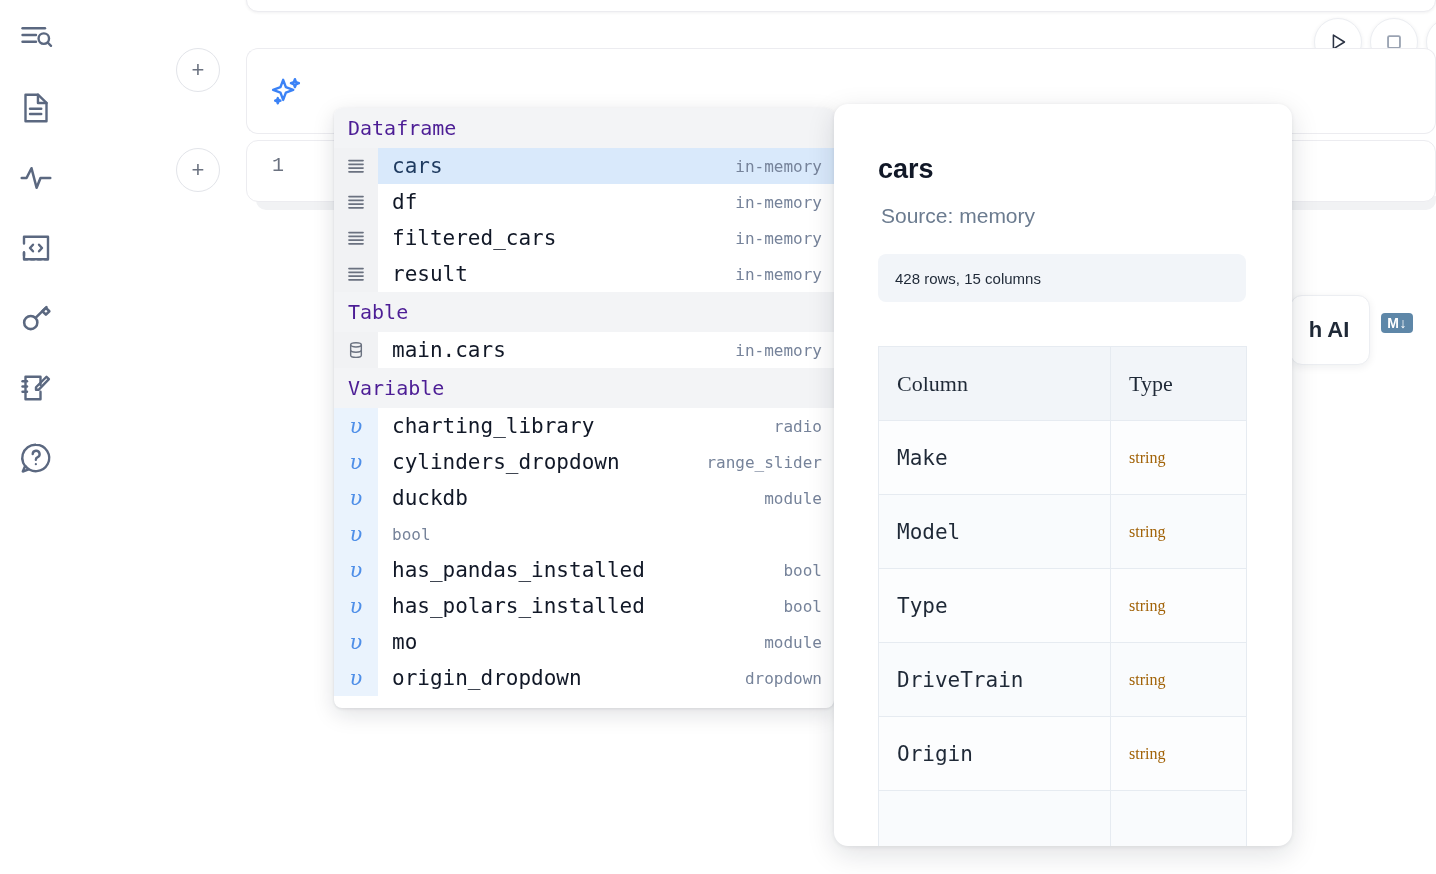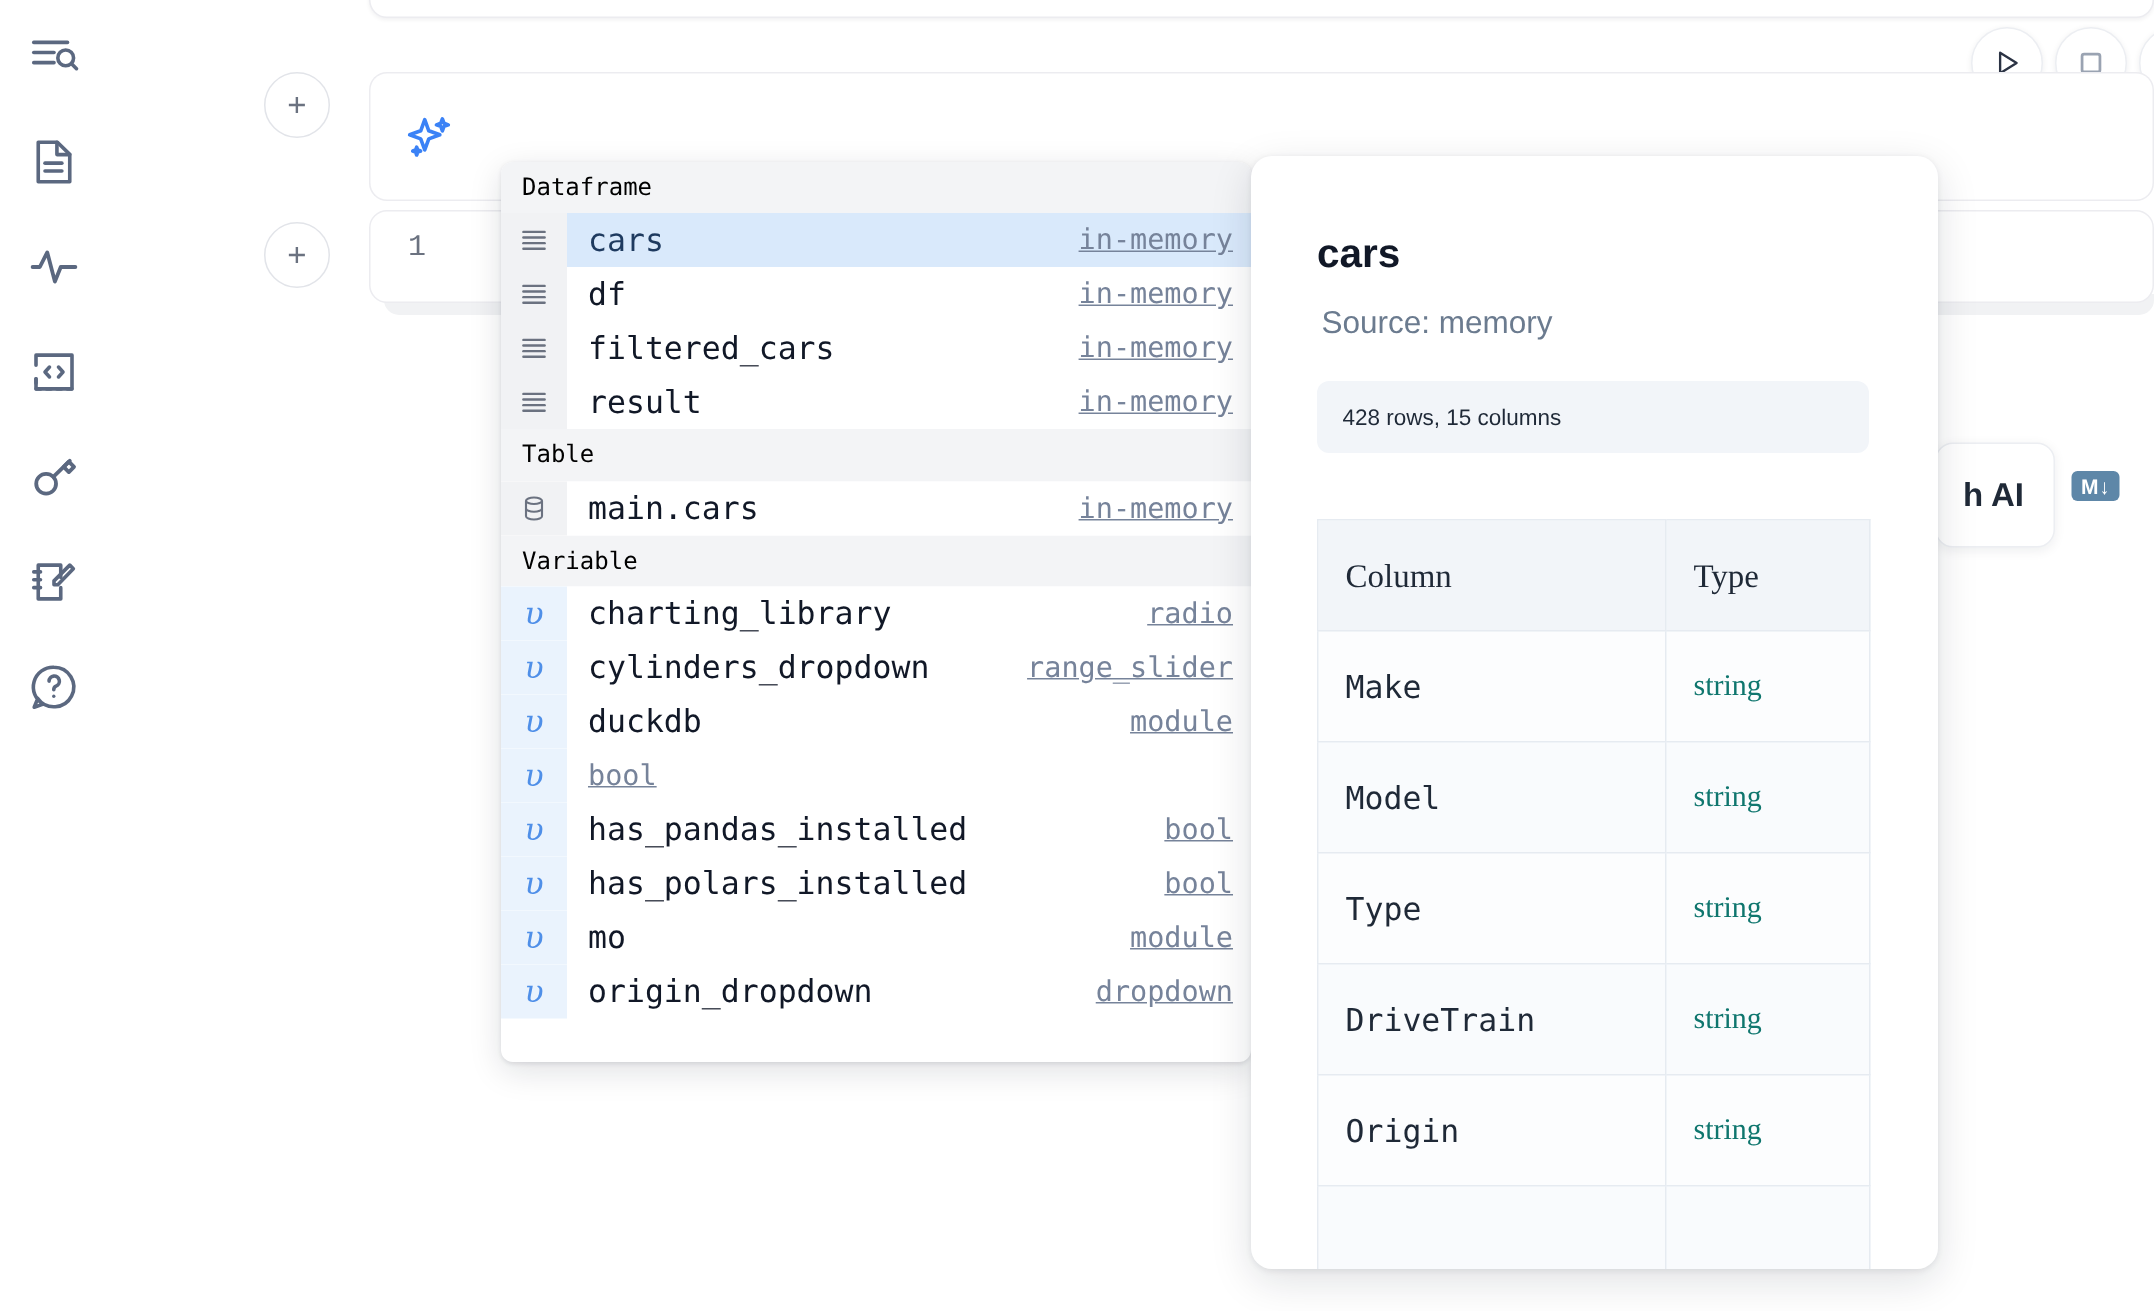--- a/index.html
+++ b/index.html
@@ -126,41 +126,41 @@
   
   .dropdown {
     position: absolute; left: 334px; top: 108px; width: 500px; height: 600px;
     background: #ffffff;
     border-radius: 8px;
     box-shadow: 0 6px 22px rgba(16,24,40,.13), 0 1px 3px rgba(16,24,40,.10);
     overflow: hidden;
     font-family: "DejaVu Sans Mono", "Liberation Mono", monospace;
   }
   .dd-group {
-    background: #f3f4f6; color: #000000;
-    font-size: 16px; padding: 6px 0 6px 14px; line-height: 1.4;
+    background: #f3f4f6; color: #4c1d95;
+    font-size: 20px; padding: 6px 0 6px 14px; line-height: 1.4;
   }
   .dd-row {
     position: relative; display: flex; align-items: center;
     height: 36px; background: #ffffff; cursor: pointer;
   }
   .dd-row.sel .dd-name-wrap { background: #d9e9fb; }
   .dd-gutter {
     width: 44px; height: 36px; background: #f1f2f4;
     display: flex; align-items: center; justify-content: center;
     flex: 0 0 44px;
   }
   .dd-row.sel .dd-gutter { background: #f1f2f4; }
   .dd-name-wrap {
     flex: 1 1 auto; height: 36px; display: flex; align-items: center;
     justify-content: space-between; padding: 0 12px 0 14px;
   }
   .dd-name { font-size: 21px; color: #111827; white-space: nowrap; }
   .dd-row.sel .dd-name { color: #1e3a5f; }
-  .dd-type { font-size: 19px; color: #76839a; white-space: nowrap; text-decoration: underline; }
+  .dd-type { font-size: 16px; color: #76839a; white-space: nowrap; }
   .var-gutter { background: #eaf3fd !important; }
   .var-glyph { color: #4f8fe8; font-size: 21px; font-style: italic;
                font-family: "DejaVu Serif", serif; }
   .listicon { display: block; }
 
   
   .preview {
     position: absolute; left: 834px; top: 104px; width: 458px; height: 742px;
     background: #ffffff; border-radius: 14px;
     box-shadow: 0 8px 28px rgba(16,24,40,.13), 0 1px 4px rgba(16,24,40,.08);
@@ -187,21 +187,21 @@
   .pv-table th, .pv-table td {
     border: 1px solid #e6ebf1; height: 74px; text-align: left;
     padding-left: 18px; vertical-align: middle; font-family: Liberation Serif, serif;
   }
   .pv-table th { background: #f2f5f9; font-weight: normal;
                  font-size: 22px; color: #1f2937; }
   .pv-table td.colname {
     font-family: "DejaVu Sans Mono", "Liberation Mono", monospace;
     font-size: 21px; color: #1f2937; background: #fcfdfe;
   }
-  .pv-table td.coltype { font-size: 20px; color: #0f766e; background: #fcfdfe; }
+  .pv-table td.coltype { font-size: 16px; color: #a16207; background: #fcfdfe; }
   .pv-table tr:nth-child(even) td { background: #f9fbfd; }
   .pv-table col.c1 { width: 232px; }
   .pv-table col.c2 { width: 136px; }
 </style>
 </head>
 <body>
 
 <div id="root">
 
   <div class="rail">

